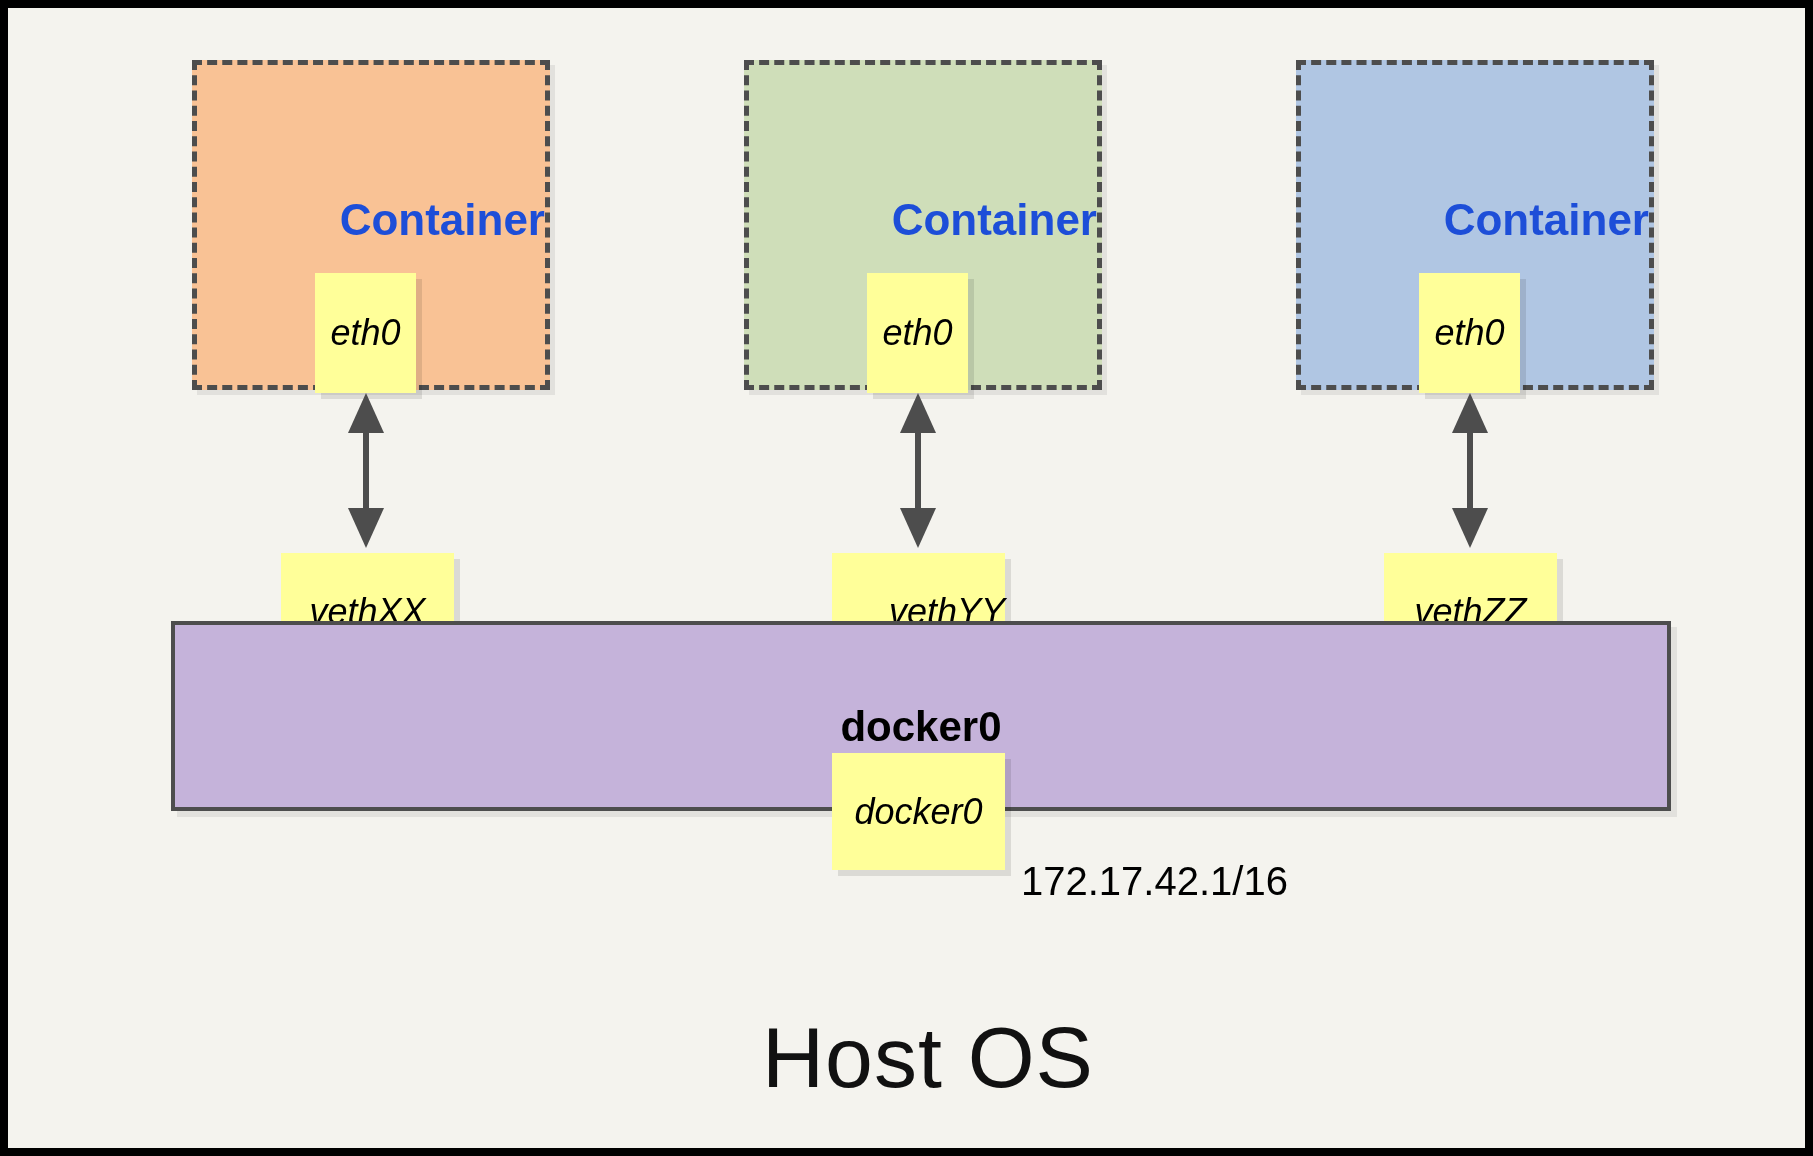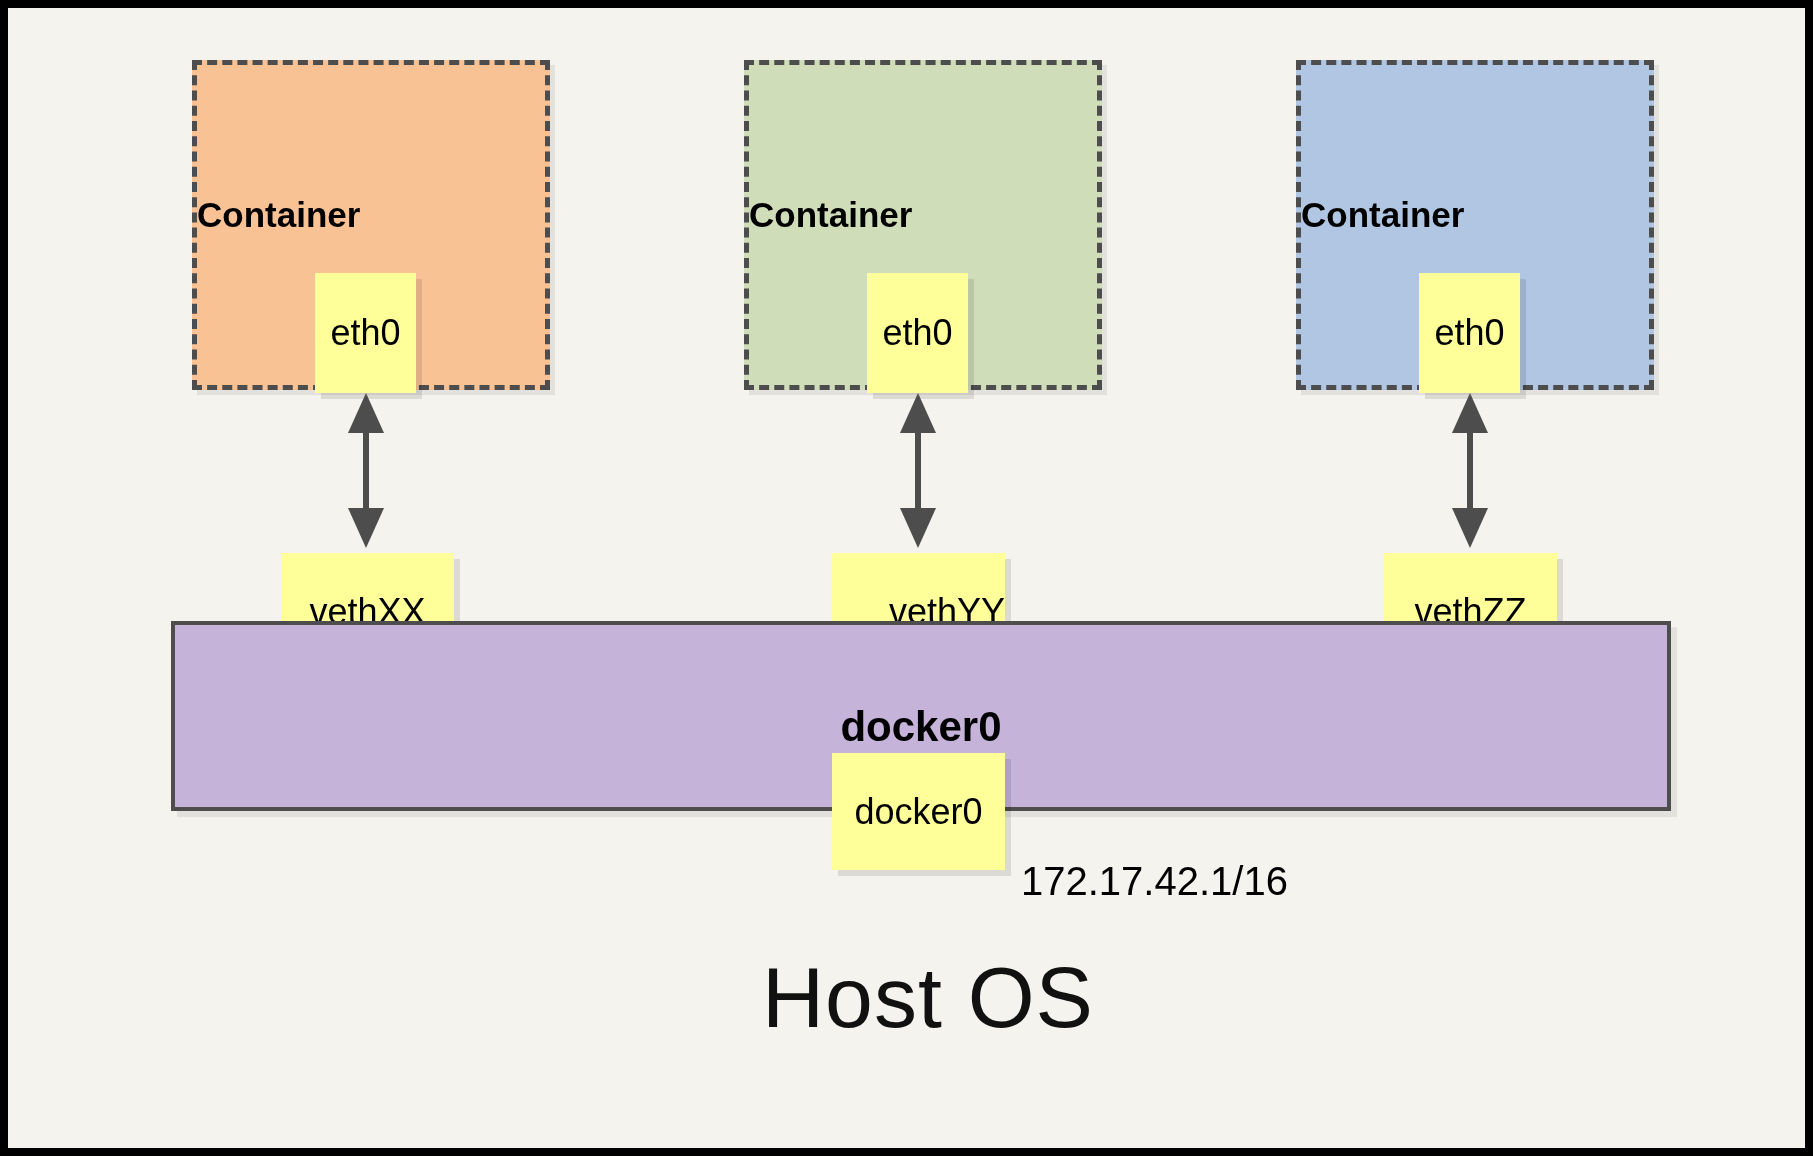--- a/index.html
+++ b/index.html
@@ -27,39 +27,40 @@
     position: absolute;
     box-sizing: border-box;
     border: 5px dashed #4d4d4d;
     box-shadow: 5px 5px 0 rgba(0,0,0,0.07);
   }
   .container-title {
     position: absolute;
     left: 0;
     right: 0;
     top: 130px;
-    text-align: left;
-    font-size: 35px;
+    text-align: right;
+    font-size: 44px;
     font-weight: bold;
-    color: #000000;
+    color: #1d4ed8;
     letter-spacing: 0px;
   }
 
   
   .yellow-box {
     position: absolute;
     box-sizing: border-box;
     background: #ffff99;
     box-shadow: 6px 6px 0 rgba(0,0,0,0.10);
     display: flex;
     align-items: center;
     justify-content: center;
     font-size: 36px;
     color: #000000;
     font-family: "Liberation Sans", sans-serif;
+    font-style: italic;
   }
 
   
   #docker0-bar {
     position: absolute;
     box-sizing: border-box;
     background: #c5b3da;
     border: 4px solid #4d4d4d;
     box-shadow: 6px 6px 0 rgba(0,0,0,0.07);
   }
@@ -155,15 +156,15 @@
   <div id="docker0-bar" style="left:163px; top:613px; width:1500px; height:190px;">
     <div id="docker0-bar-label">docker0</div>
   </div>
 
   <div class="yellow-box" style="left:824px; top:745px; width:173px; height:117px;">
     <span>docker0</span>
   </div>
 
   <div id="ip-label" style="left:1013px; top:835px;">172.17.42.1/16</div>
 
-  <div id="host-os-label" style="top:940px;padding-left:43px;">Host OS</div>
+  <div id="host-os-label" style="top:1000px;padding-left:43px;">Host OS</div>
 
 </div>
 
 </body></html>

